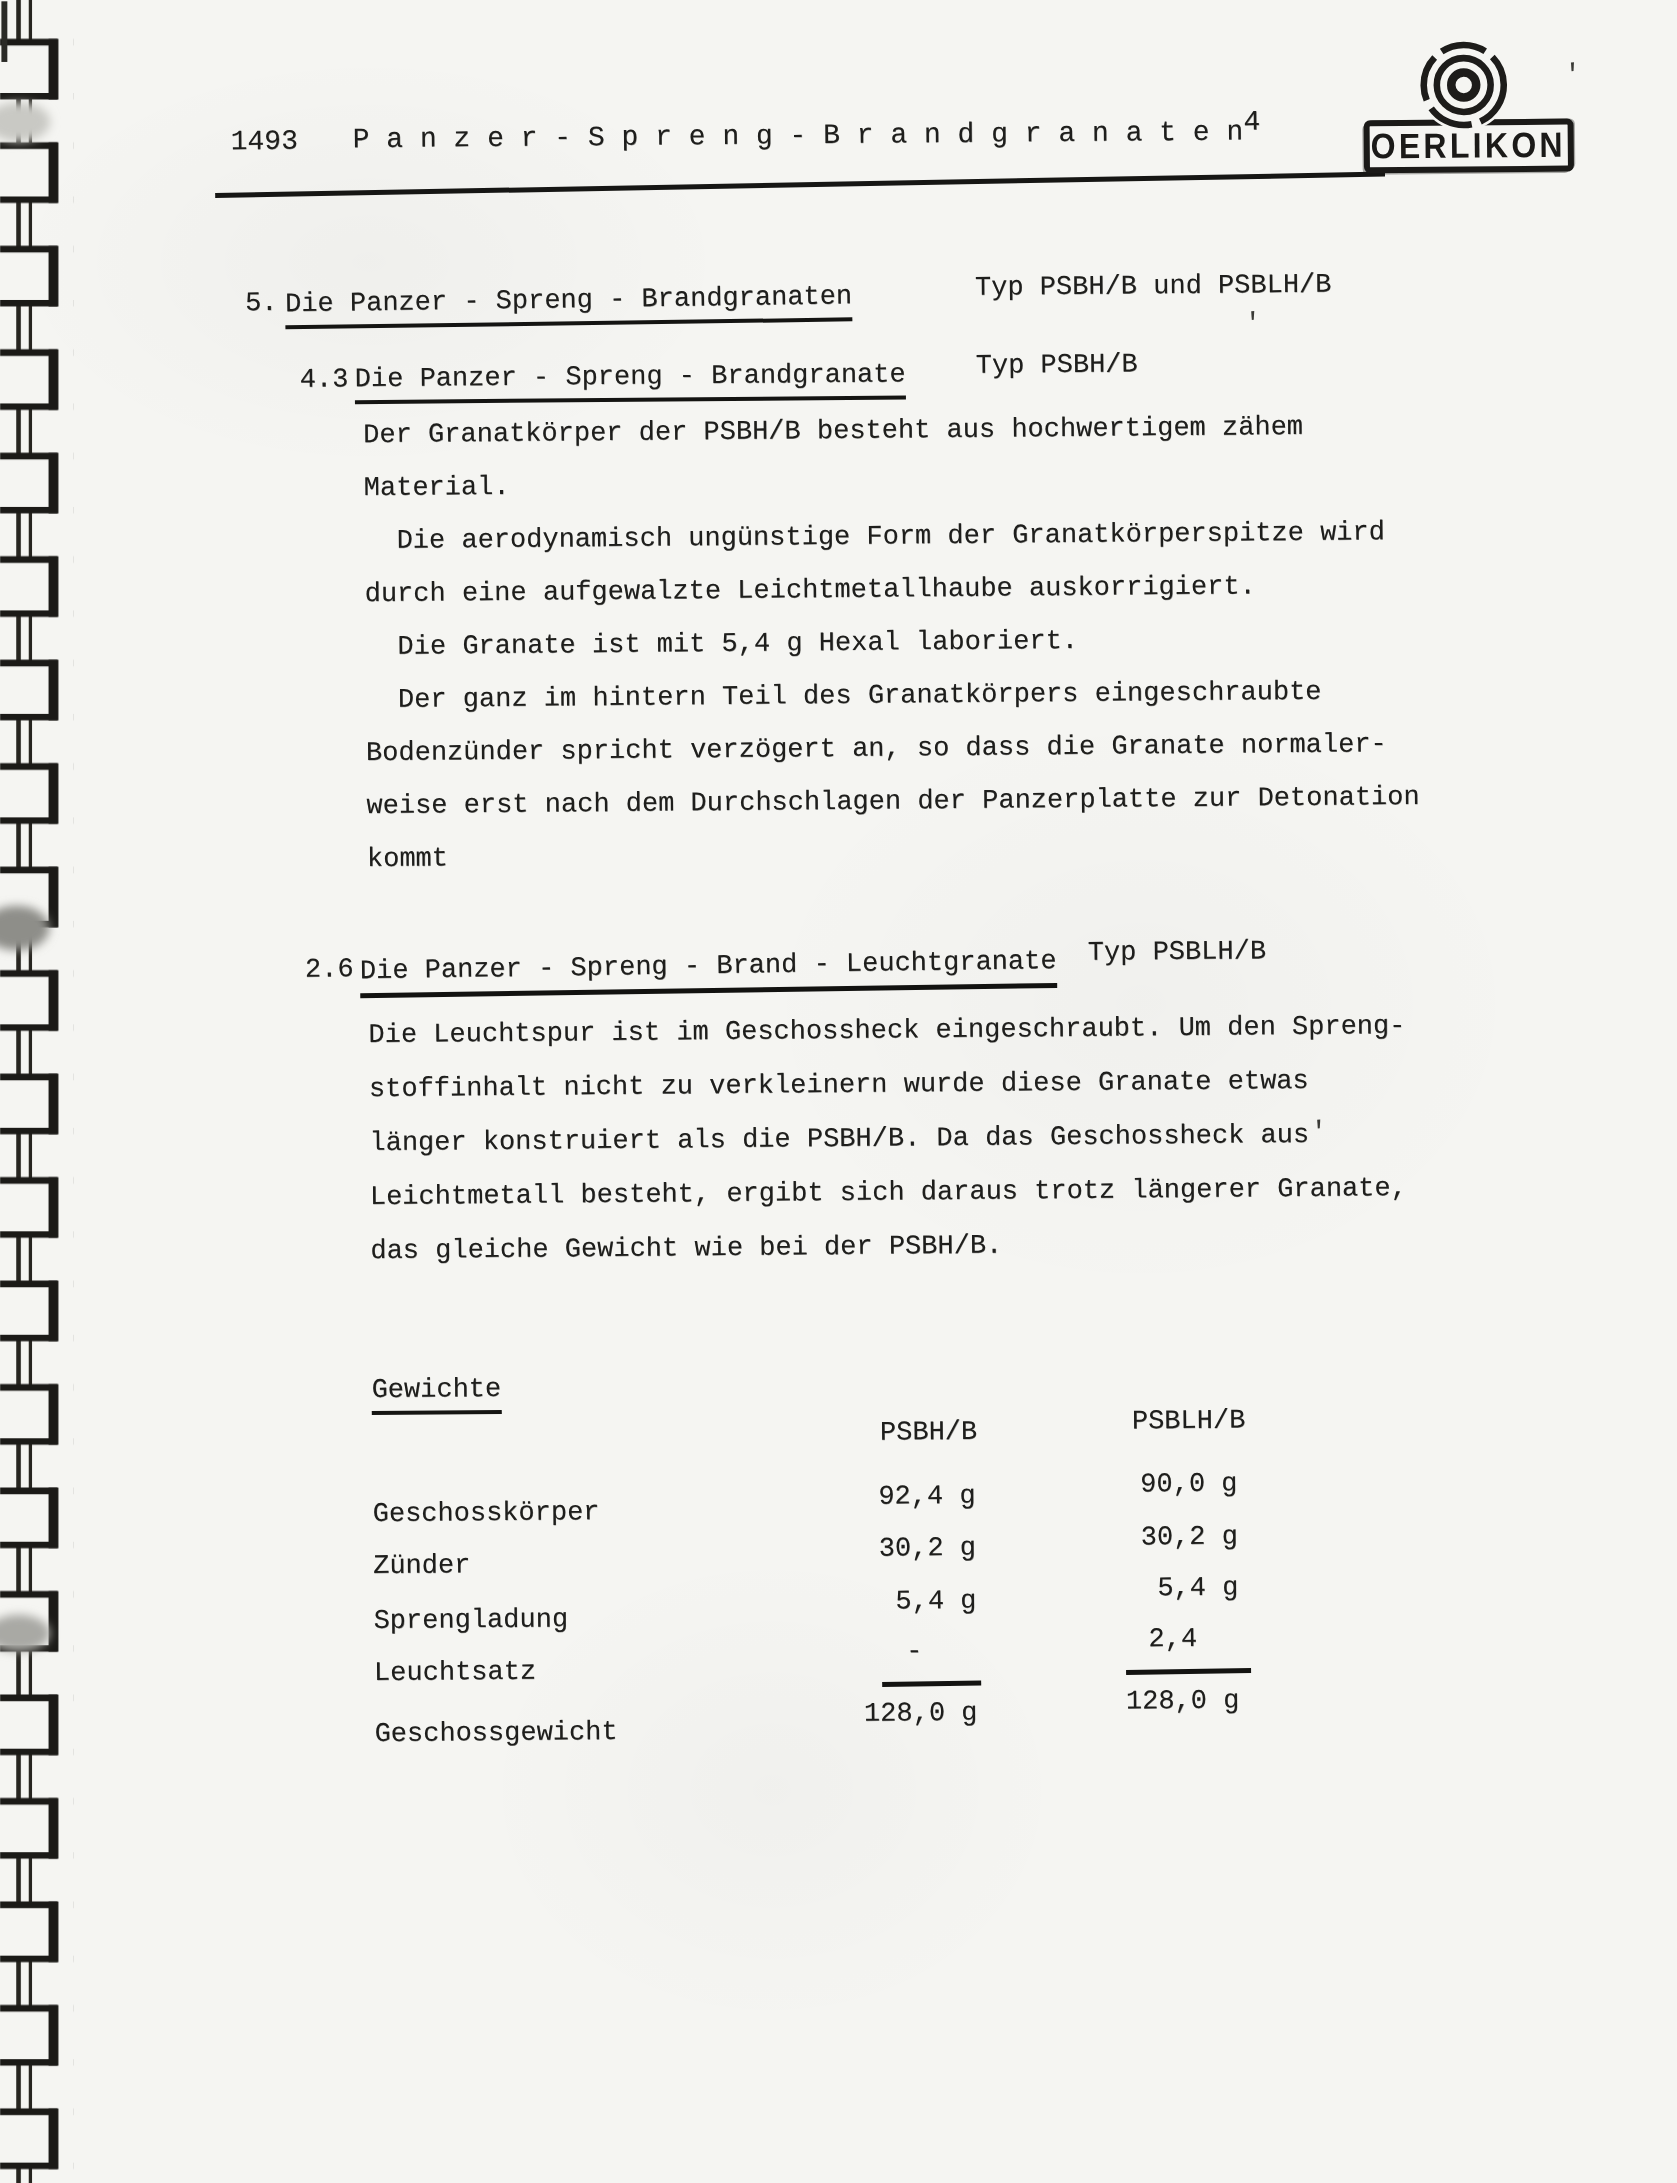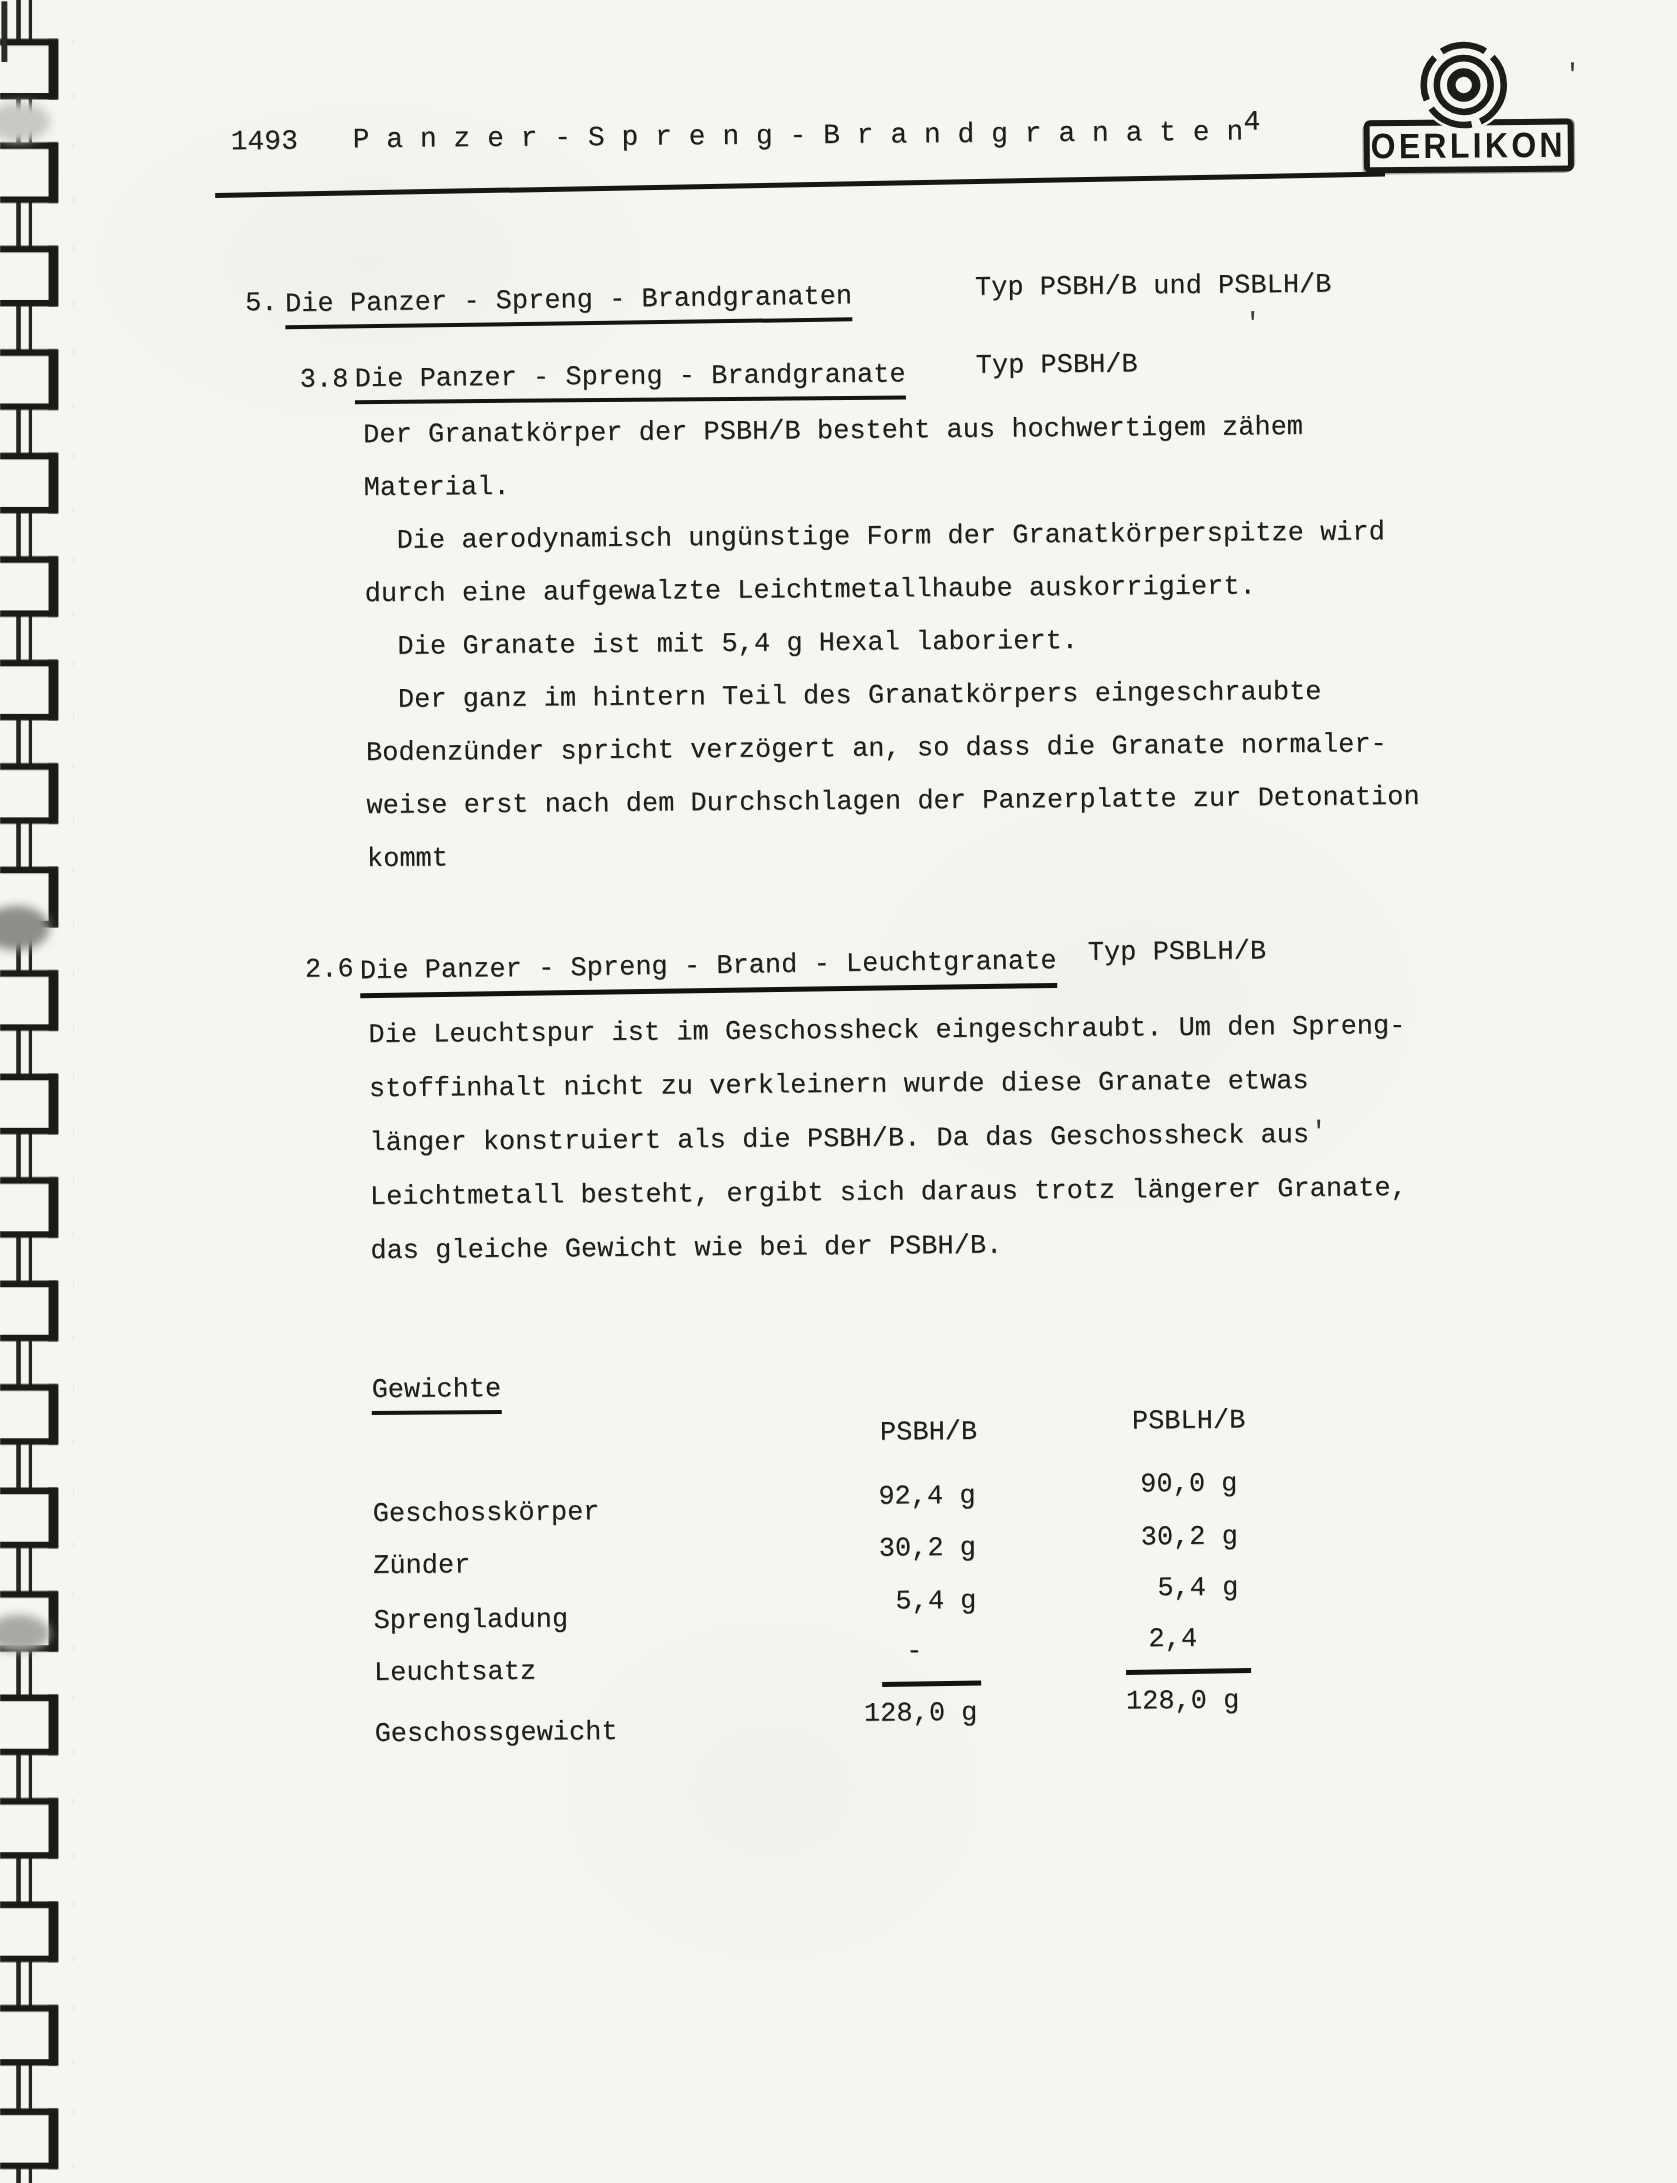--- a/index.html
+++ b/index.html
@@ -99,21 +99,21 @@
       </svg>
     </div>
 
     <div>
       <span class="t" style="left:252px;top:282px;">5.</span>
       <span class="t" style="left:292px;top:282px;"><span class="ul" style="transform:rotate(-0.3deg);">Die Panzer - Spreng - Brandgranaten</span></span>
       <span class="t" style="left:982px;top:273px;">Typ PSBH/B und PSBLH/B</span>
     </div>
 
     <div>
-      <span class="t" style="left:306px;top:359px;">3.8</span>
+      <span class="t" style="left:306px;top:359px;">4.3</span>
       <span class="t" style="left:361px;top:359px;"><span class="ul">Die Panzer - Spreng - Brandgranate</span></span>
       <span class="t" style="left:982px;top:351px;">Typ PSBH/B</span>
     </div>
 
     <div class="para p1" style="left:369px;top:415px;">
       <div class="t">Der Granatkörper der PSBH/B besteht aus hochwertigem zähem</div>
       <div class="t">Material.</div>
       <div class="t">  Die aerodynamisch ungünstige Form der Granatkörperspitze wird</div>
       <div class="t">durch eine aufgewalzte Leichtmetallhaube auskorrigiert.</div>
       <div class="t">  Die Granate ist mit 5,4 g Hexal laboriert.</div>

